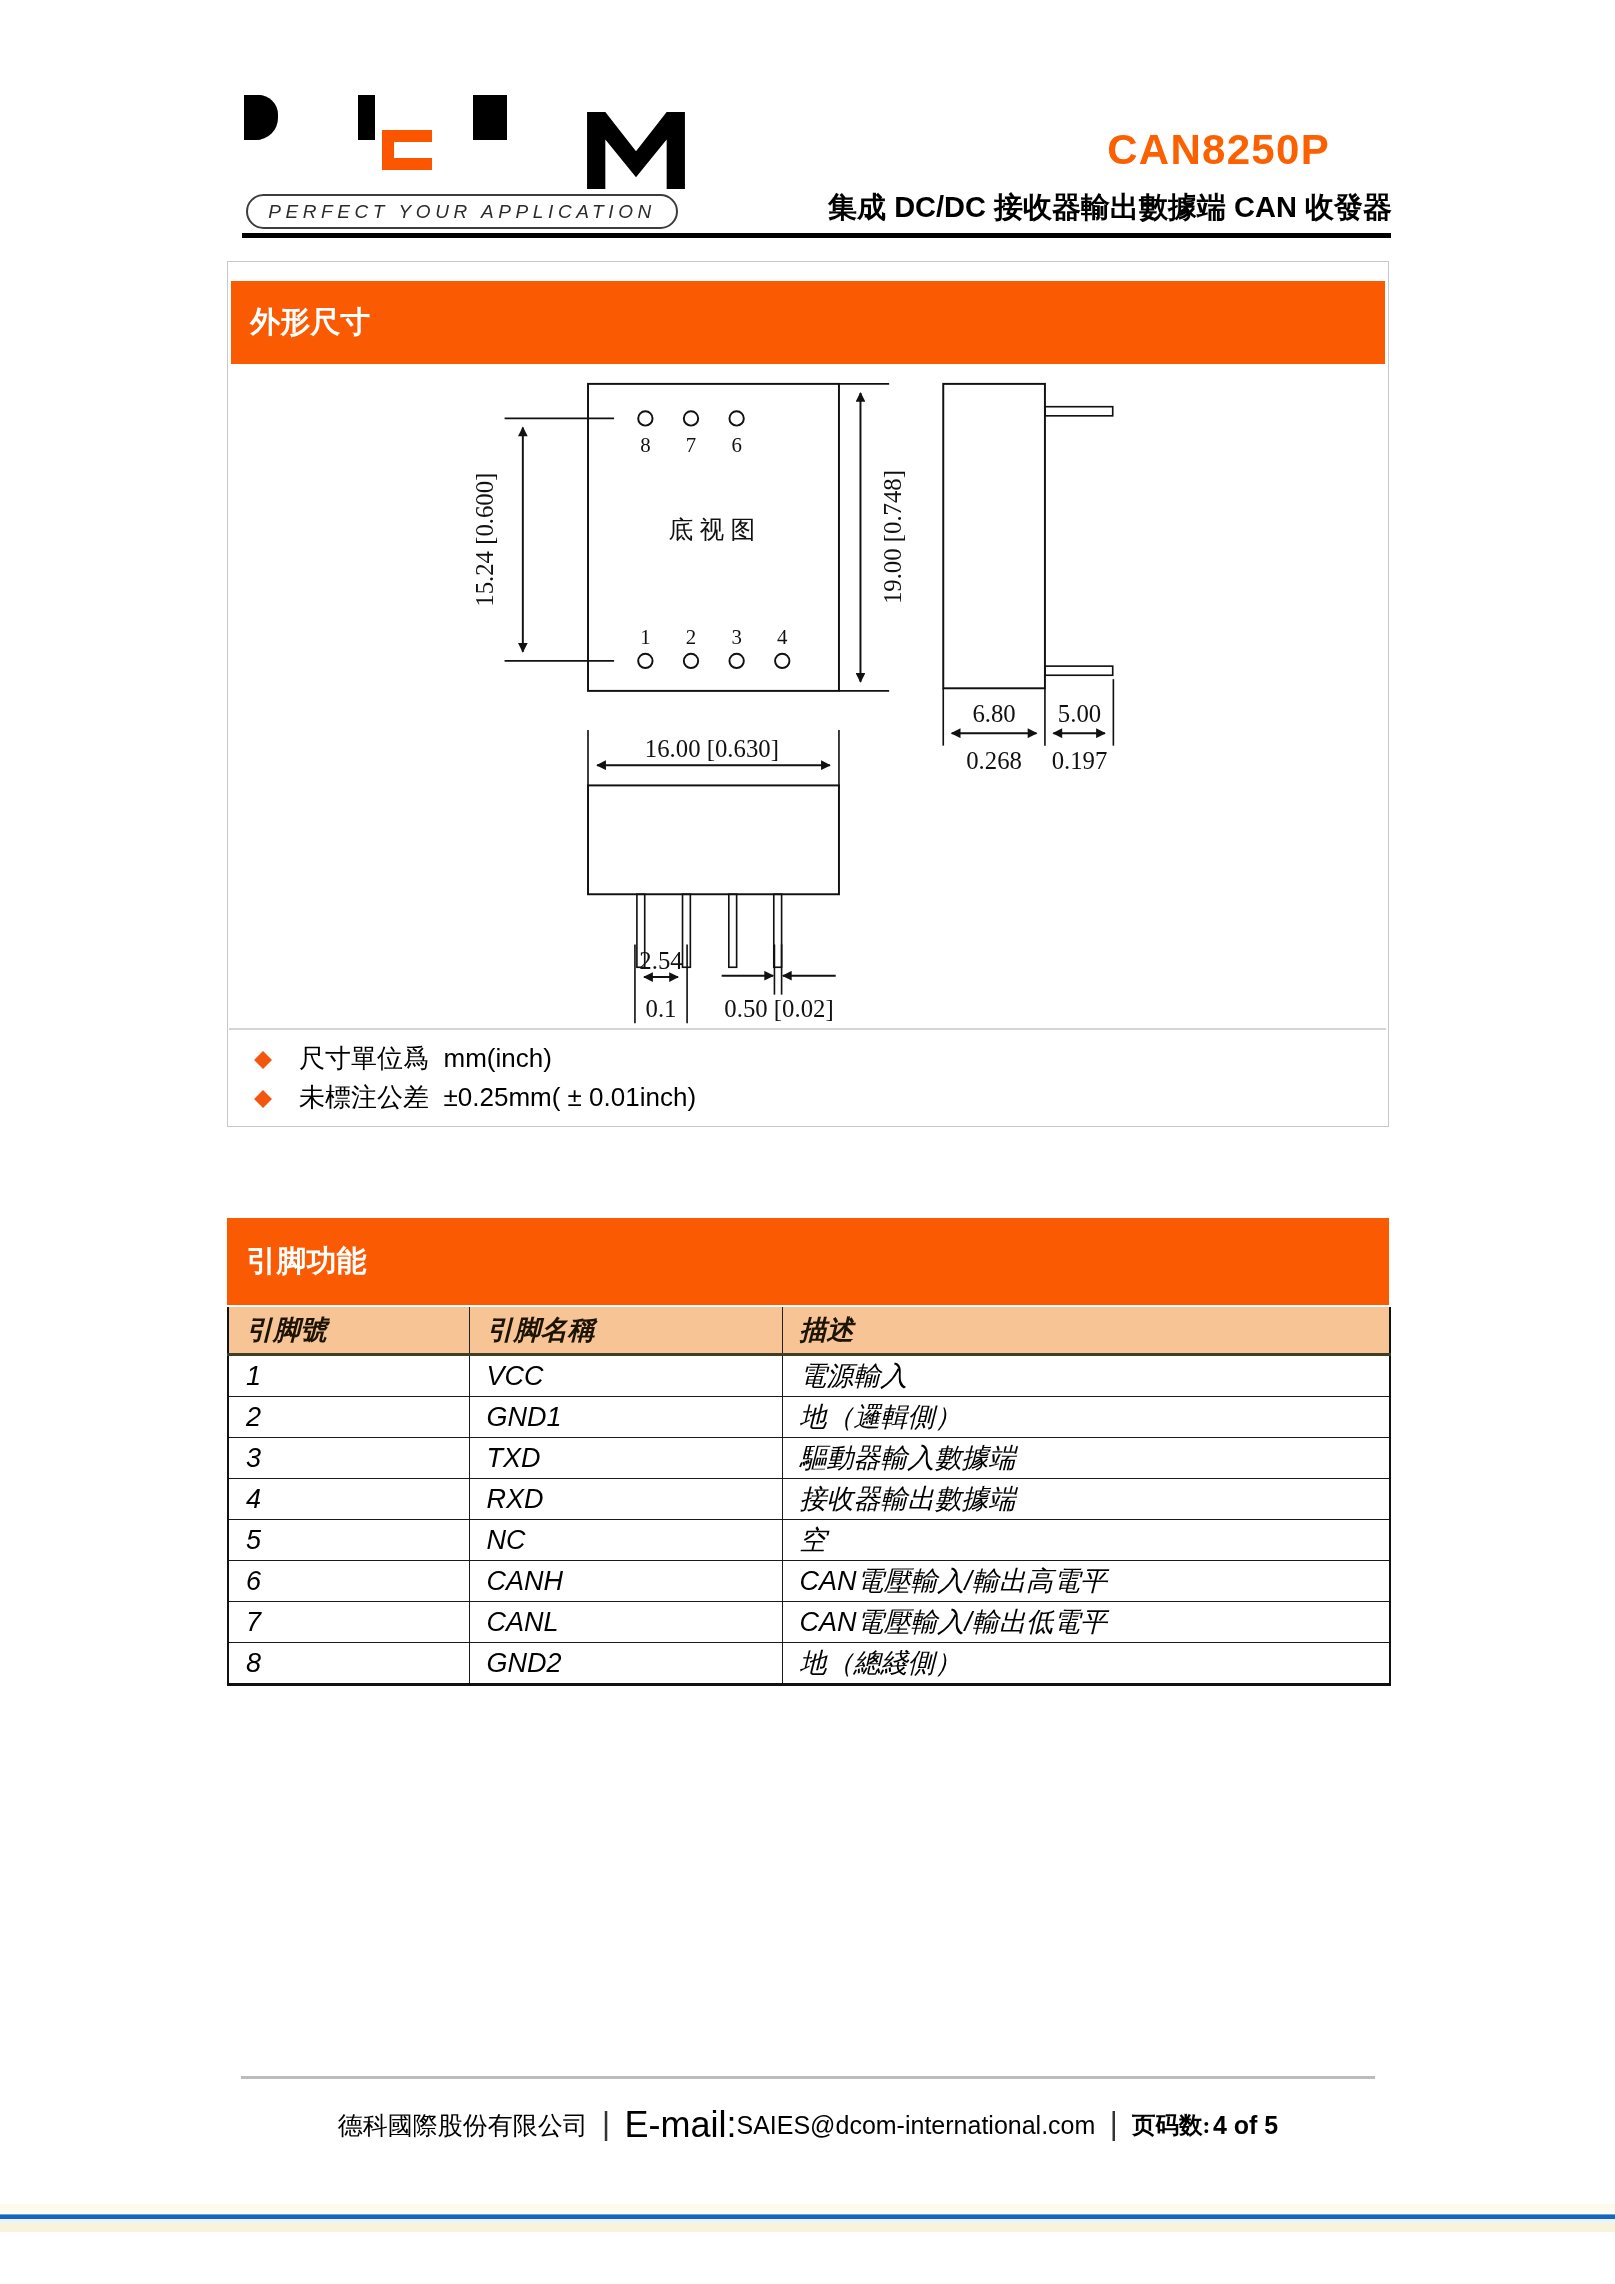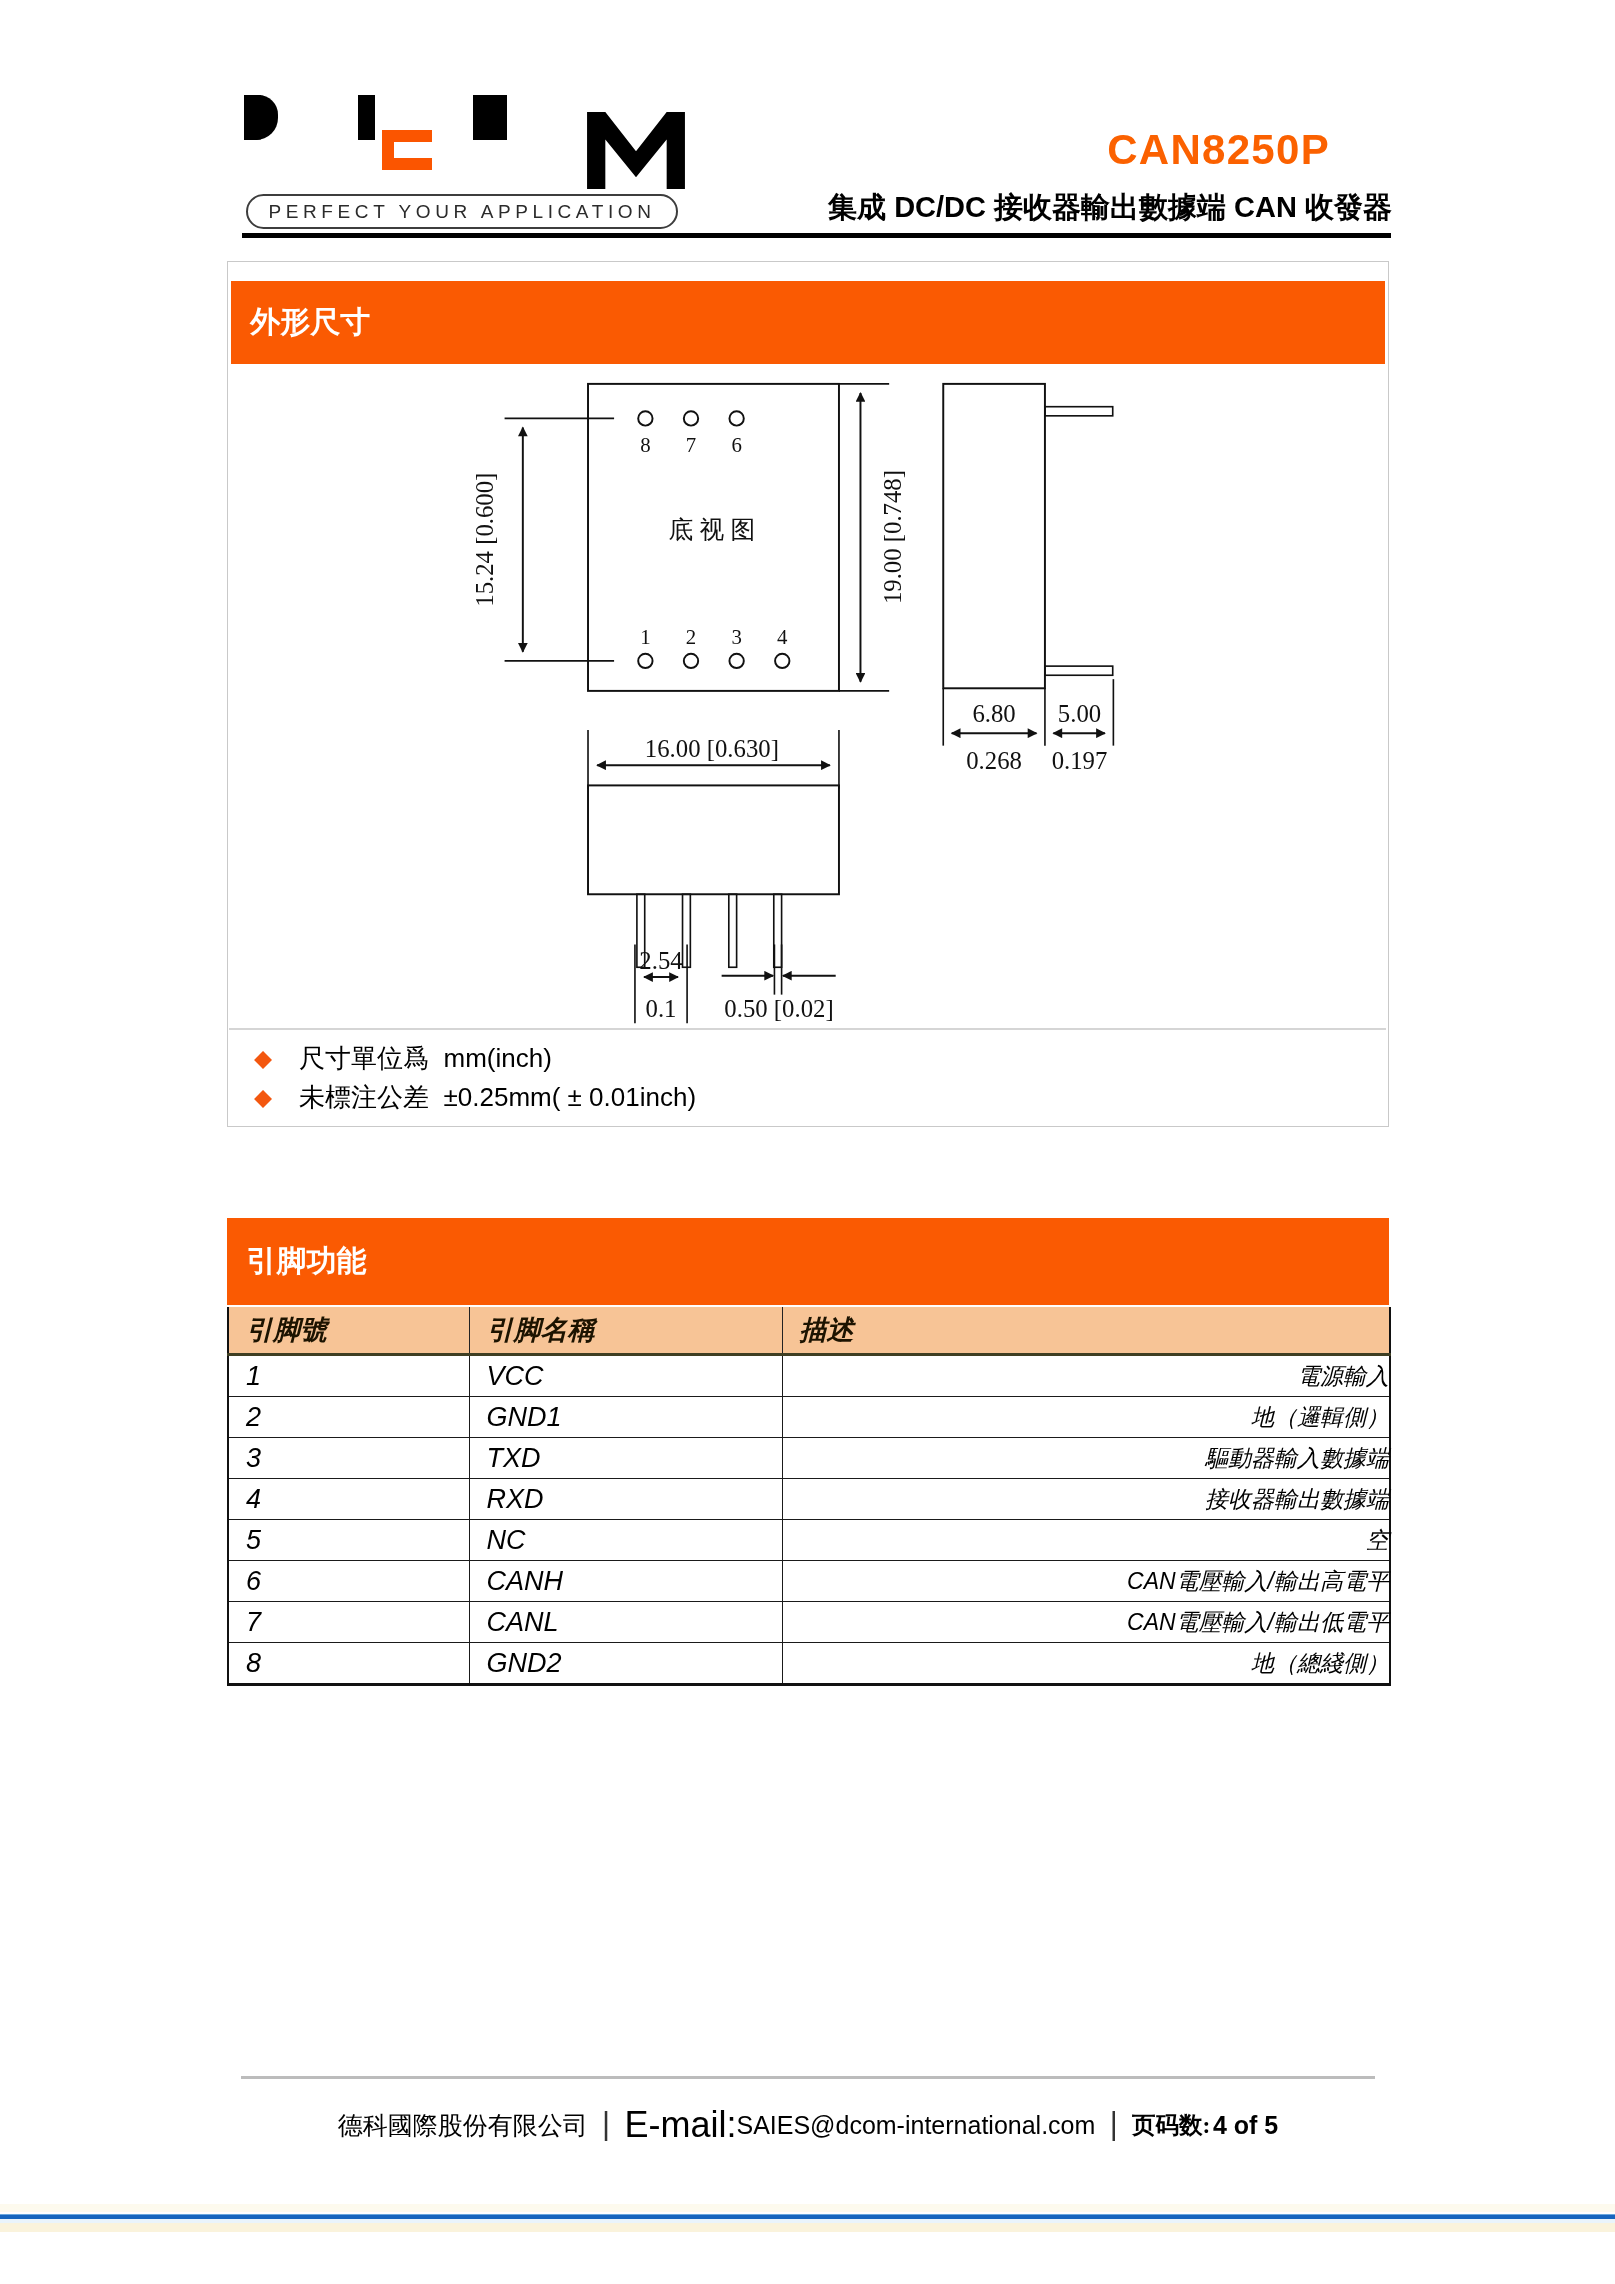--- a/index.html
+++ b/index.html
@@ -21,20 +21,21 @@
   .c-inner{
     position:absolute;left:23.5px;top:18px;width:50px;height:40px;
     box-sizing:border-box;border:12.4px solid #FB5500;border-right:none;
   }
   .tagline{
     left:246px;top:194px;width:432px;height:35px;
     box-sizing:border-box;border:2px solid #3d3d3d;border-radius:18px;
     display:flex;align-items:center;justify-content:center;
     font-size:19px;letter-spacing:4.6px;color:#2b2b2b;font-weight:500;
     background:#fff;
+    font-style:italic;
   }
   .header-rule{left:242px;top:233px;width:1149px;height:4.6px;background:#000;}
   .doc-title{
     left:978px;top:126px;width:352px;text-align:right;
     font-size:42px;font-weight:900;color:#FB6100;letter-spacing:1.3px;
   }
   .doc-subtitle{
     left:750px;top:188px;width:642px;text-align:right;
     font-size:29px;font-weight:700;color:#000;
   }
@@ -72,21 +73,21 @@
   }
   table.pins th{
     background:#F7C496;height:46px;font-size:27px;font-weight:700;color:#1c1300;
     text-align:left;padding:0 0 0 17px;
     border:1.3px solid #222;border-top:2px solid #ffffff;border-bottom:3.3px solid #3f3f23;
   }
   table.pins td{
     height:40px;font-size:27px;color:#000;background:#fff;
     text-align:left;padding:0 0 0 17px;border:1.3px solid #1a1a1a;
   }
-  table.pins td.desc{font-size:23px;text-align:right;}
+  table.pins td.desc{font-size:27px;}
 
   
   .footer-rule{left:241px;top:2076px;width:1134px;height:2.6px;background:#bcbcbc;}
   .footer-line{
     left:227px;top:2104px;width:1162px;height:42px;
     display:flex;align-items:center;justify-content:center;color:#000;
   }
   .f-company{font-size:25px;}
   .f-sep{font-size:31px;font-weight:300;color:#333;margin:0 14.3px;transform:translateY(-1.3px);}
   .f-email-label{font-size:36px;}

